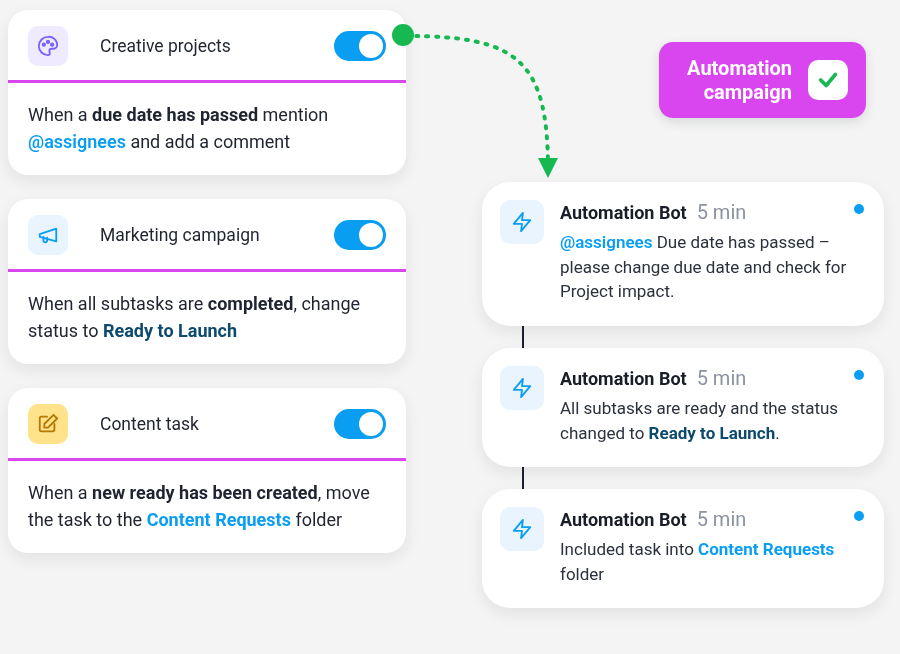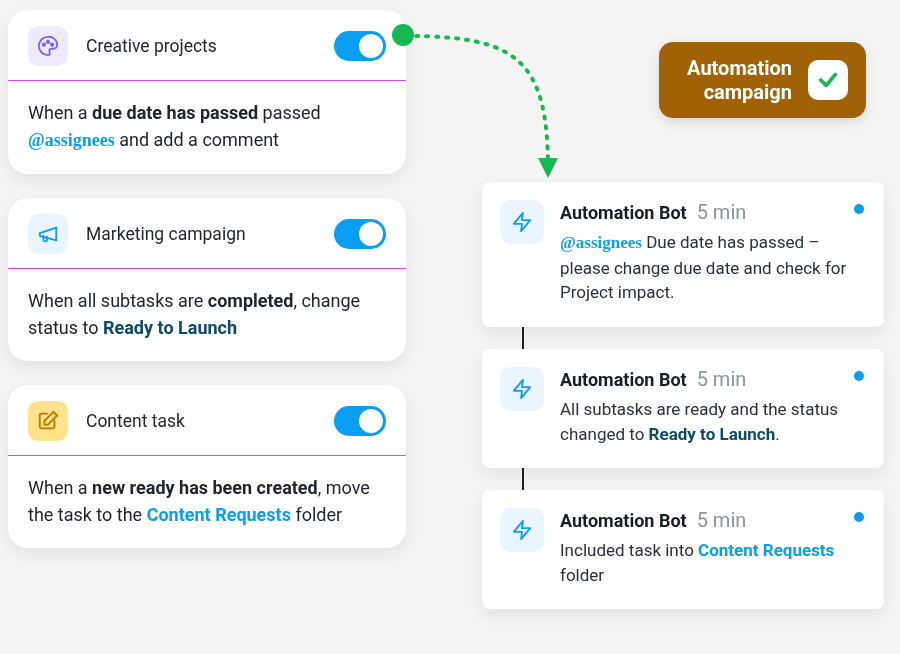--- a/index.html
+++ b/index.html
@@ -27,22 +27,22 @@
     background: #fff;
     border-radius: 20px;
     box-shadow: 0 6px 16px rgba(20,20,40,.08);
     margin-bottom: 24px;
     overflow: hidden;
   }
   .rule-header {
     display: flex;
     align-items: center;
     padding: 16px 20px 14px 20px;
-    gap: 18px;
-    border-bottom: 1px solid #d946ef;
+    gap: 32px;
+    border-bottom: 3px solid #d946ef;
   }
   .rule-icon {
     width: 40px;
     height: 40px;
     border-radius: 10px;
     display: flex;
     align-items: center;
     justify-content: center;
     flex-shrink: 0;
   }
@@ -71,29 +71,29 @@
     border-radius: 50%;
   }
   .rule-body {
     padding: 18px 20px 20px 20px;
     font-size: 18px;
     line-height: 1.5;
     color: #1f2430;
     font-weight: 400;
   }
   .rule-body b { font-weight: 700; }
-  .mention { color: #0a9ef2; font-weight: 600; font-family: Liberation Serif, serif; }
+  .mention { color: #0a9ef2; font-weight: 600; }
   .status-green { color: #0c4a6e; font-weight: 700; }
   .link-blue { color: #0a9ef2; font-weight: 700; }
 
   .actions-badge {
     position: absolute;
     right: 18px;
     top: 0;
-    background: #a16207;
+    background: #d946ef;
     color: #fff;
     border-radius: 14px;
     padding: 14px 18px 14px 28px;
     display: flex;
     align-items: center;
     gap: 16px;
     box-shadow: 0 4px 12px rgba(10,40,20,.12);
   }
   .actions-text {
     text-align: right;
@@ -106,21 +106,21 @@
     height: 40px;
     background: #fff;
     border-radius: 10px;
     display: flex;
     align-items: center;
     justify-content: center;
   }
 
   .notif-card {
     background: #fff;
-    border-radius: 8px;
+    border-radius: 28px;
     box-shadow: 0 6px 16px rgba(20,20,40,.08);
     padding: 18px 22px 22px 18px;
     display: flex;
     gap: 16px;
     position: relative;
   }
   .notif-icon {
     width: 44px;
     height: 44px;
     border-radius: 10px;
@@ -199,21 +199,21 @@
             <path d="M12 2a10 10 0 0 0 0 20c1.5 0 2-1 2-2s-.5-2-.5-3 1-2 2.5-2h2a4 4 0 0 0 4-4 9 9 0 0 0-10-9z"></path>
             <circle cx="7.5" cy="10.5" r="1.3" fill="#7b61ff"></circle>
             <circle cx="12" cy="7.5" r="1.3" fill="#7b61ff"></circle>
             <circle cx="16.5" cy="10.5" r="1.3" fill="#7b61ff"></circle>
           </svg>
       </div>
       <div class="rule-title">Creative projects</div>
       <div class="toggle"></div>
     </div>
     <div class="rule-body">
-      <span>When a </span><b>due date has passed</b><span> passed </span><span class="mention">@assignees</span><span> and add a comment</span>
+      <span>When a </span><b>due date has passed</b><span> mention </span><span class="mention">@assignees</span><span> and add a comment</span>
     </div>
   </div>
 
   <div class="rule-card">
     <div class="rule-header">
       <div class="rule-icon" style="background:#e9f4ff">
         <svg width="22" height="22" viewBox="0 0 24 24" fill="none" stroke="#0a9ef2" stroke-width="2" stroke-linecap="round" stroke-linejoin="round">
             <path d="M3 11l18-6v14L3 14v-3z"></path>
             <path d="M7 14v4a2 2 0 0 0 4 0v-3"></path>
           </svg>

